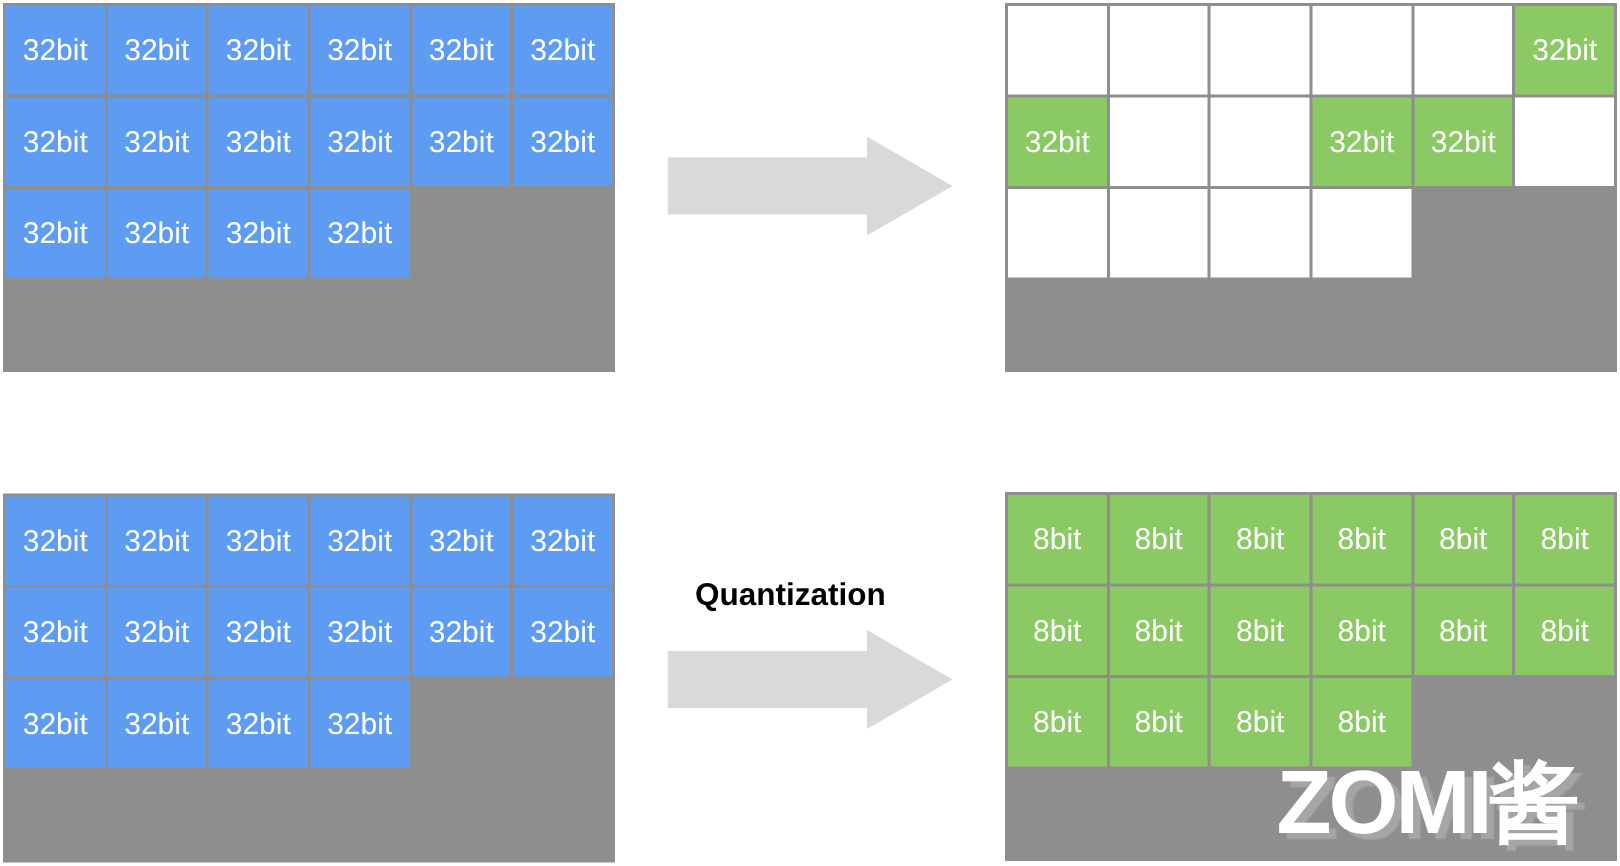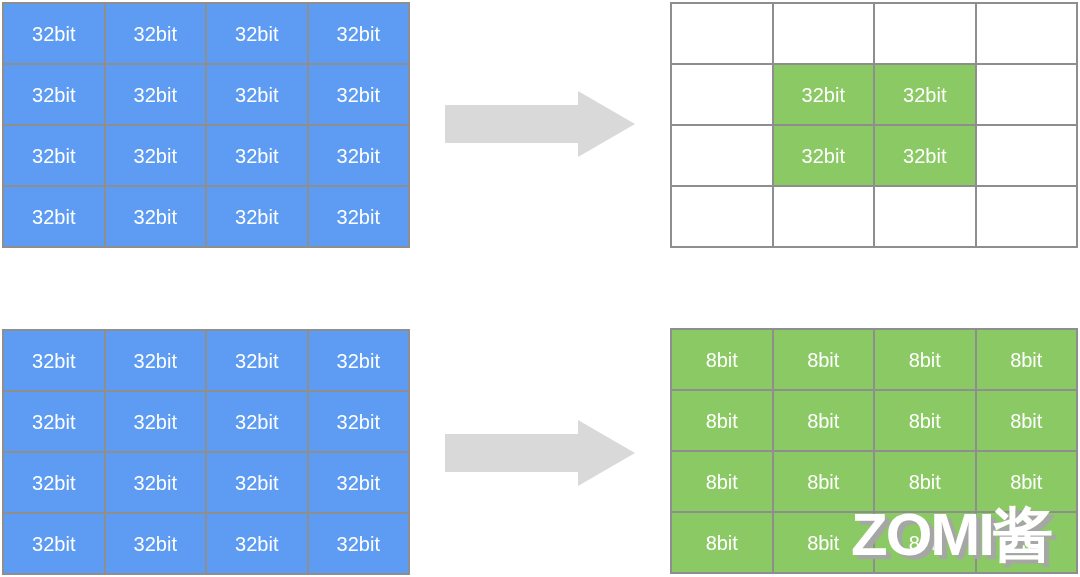--- a/index.html
+++ b/index.html
@@ -13,21 +13,21 @@
     height: 577px;
     background: var(--background, #ffffff);
     overflow: hidden;
   }
   .grid {
     position: absolute;
     width: 408px;
     height: 246px;
     box-sizing: border-box;
     display: grid;
-    grid-template-columns: repeat(4, 1fr);
+    grid-template-columns: repeat(6, 1fr);
     grid-template-rows: repeat(4, 1fr);
     gap: 2px;
     padding: 2px;
     background: var(--grid-border, #8e8e8e);
   }
   .grid .cell {
     display: flex;
     align-items: center;
     justify-content: center;
     font-size: 20px;
@@ -138,20 +138,21 @@
       <div class="cell blue">32bit</div>
       <div class="cell blue">32bit</div>
       <div class="cell blue">32bit</div>
       <div class="cell blue">32bit</div>
       <div class="cell blue">32bit</div>
       <div class="cell blue">32bit</div>
       <div class="cell blue">32bit</div>
       <div class="cell blue">32bit</div>
     </div>
 
+  <div class="section-label" id="quantization-label">Quantization</div>
 
   <svg class="arrow" id="quantization-arrow" viewBox="0 0 190 66">
     <polygon points="0,14 133,14 133,0 190,33 133,66 133,52 0,52"></polygon>
   </svg>
 
   <div class="grid" id="grid-bottom-right">
       <div class="cell green">8bit</div>
       <div class="cell green">8bit</div>
       <div class="cell green">8bit</div>
       <div class="cell green">8bit</div>

